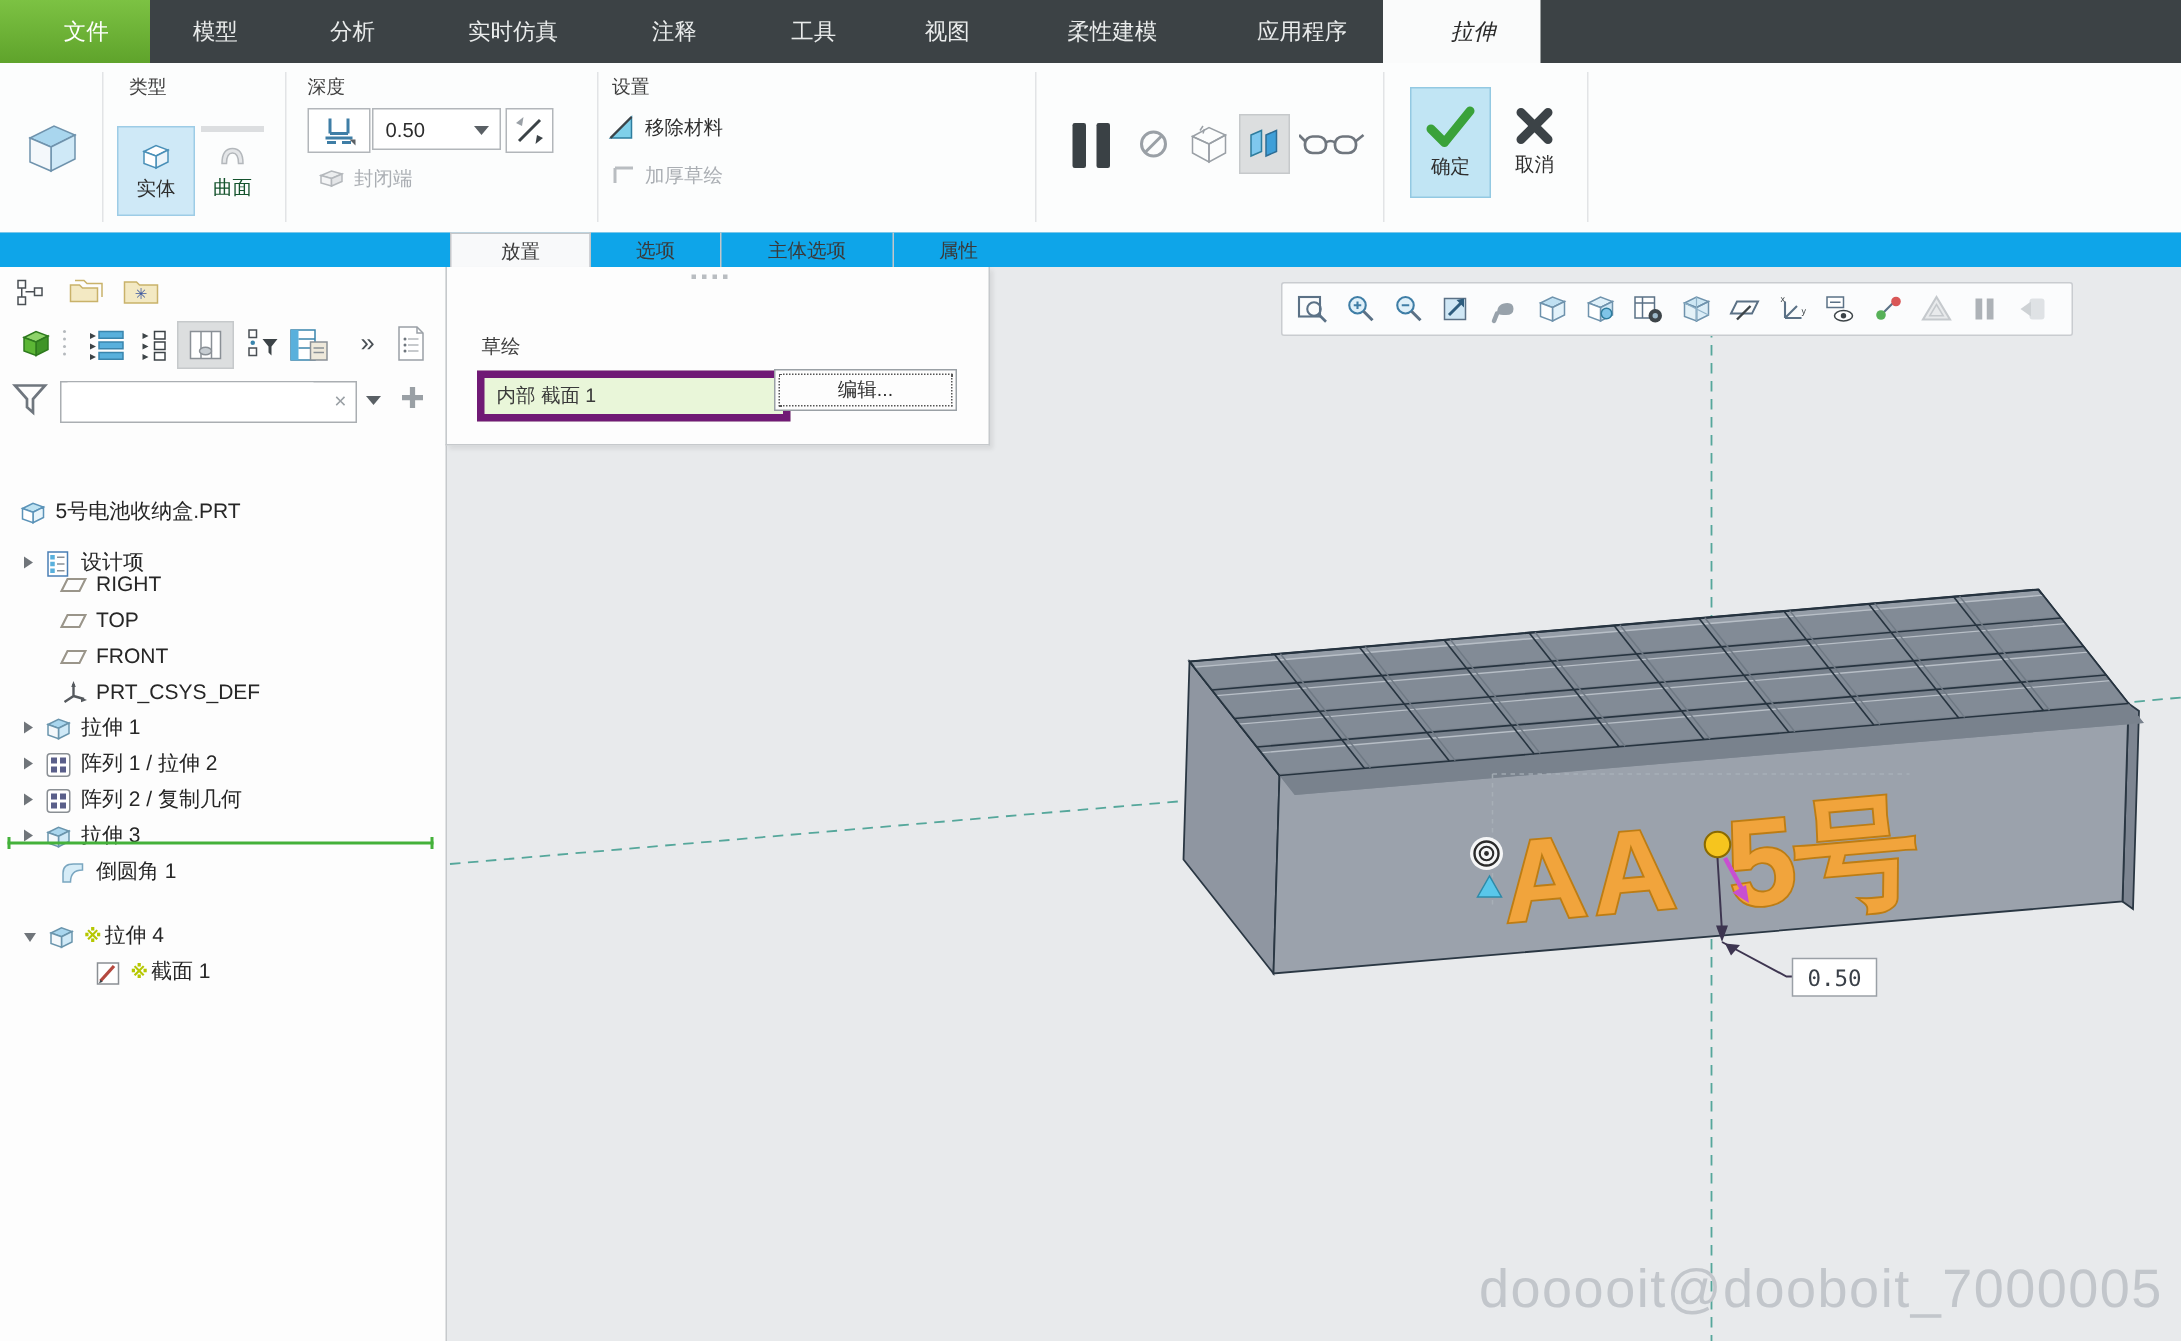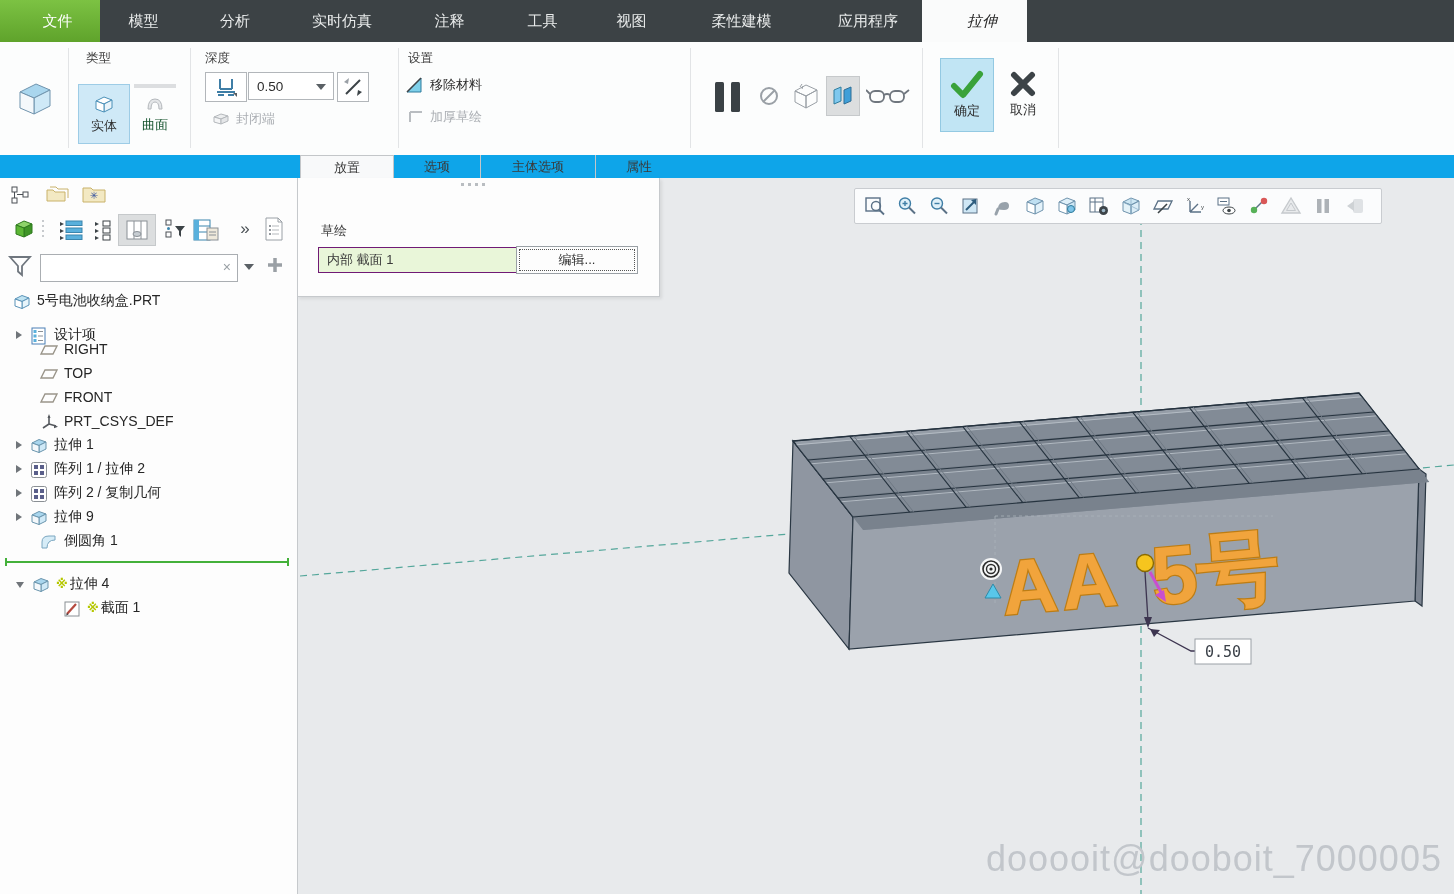--- a/index.html
+++ b/index.html
@@ -28,40 +28,40 @@
   #subtabs{position:absolute;left:0;top:155px;width:1454px;height:23px;background:#0ea5e9;}
   .stab{position:absolute;top:0;height:23px;display:flex;align-items:center;justify-content:center;font-size:13px;color:#3a3a3a;border-left:1px solid #c3c6c9;}
   .stab.active{background:#f8f9fa;border:1px solid #c3c6c9;border-bottom:none;}
   
   #leftpanel{position:absolute;left:0;top:178px;width:297px;height:716px;background:#fdfdfd;border-right:1px solid #c6c9cc;}
   .pbtn{position:absolute;display:flex;align-items:center;justify-content:center;}
   .pressed{background:#dcdedf;border:1px solid #c6c9cb;}
   #treefilter{position:absolute;left:40px;top:76px;width:196px;height:26px;background:#fff;border:1px solid #aaaeb2;}
   #treefilter input{border:none;outline:none;width:160px;height:22px;margin-left:4px;font-size:13px;}
   .clearx{position:absolute;right:6px;top:5px;color:#9aa0a5;font-size:14px;line-height:14px;}
-  .trow{position:absolute;left:0;width:100%;height:24px;display:flex;align-items:center;font-size:14px;color:#262626;white-space:nowrap;}
+  .trow{position:absolute;left:0;width:100%;height:24px;display:flex;align-items:center;font-size:14px;color:#262626;white-space:nowrap;margin-top:40px;}
   .tarrow{width:0;height:0;border-top:4.5px solid transparent;border-bottom:4.5px solid transparent;border-left:6px solid #70757a;margin-right:7px;}
   .tarrow.open{border-left:4.5px solid transparent;border-right:4.5px solid transparent;border-top:6px solid #70757a;border-bottom:none;margin-top:2px;}
   .ti{width:19px;height:19px;margin-right:6px;flex:none;}
   .pend{color:#b5c700;font-weight:bold;font-size:12px;margin-right:2px;}
   #insline{position:absolute;left:5px;top:383px;width:284px;height:2px;background:#44b13a;}
   #insline::before,#insline::after{content:"";position:absolute;top:-3px;width:2px;height:8px;background:#44b13a;}
   #insline::before{left:0}#insline::after{right:0}
   
   #viewport{position:absolute;left:298px;top:178px;width:1156px;height:716px;background:#e8eaec;}
   #gtoolbar{position:absolute;left:556px;top:10px;width:520px;height:34px;background:#fbfcfd;border:1px solid #c9ccd0;border-radius:2px;display:flex;align-items:center;padding-left:6px;gap:5px;}
   .gtb{width:27px;height:26px;display:flex;align-items:center;justify-content:center;}
   .gtb.dim{opacity:.55;}
   #watermark{position:absolute;left:688px;top:660px;font-size:36px;color:#c2c6cb;letter-spacing:1px;}
   
   #placepanel{position:absolute;left:297px;top:178px;width:361px;height:118px;background:#fdfdfd;border:1px solid #c6c9cc;border-top:none;box-shadow:2px 2px 3px rgba(0,0,0,.08);}
   #grip{position:absolute;left:163px;top:5px;display:flex;gap:4px;}
   #grip i{width:3px;height:3px;background:#b9bdc1;display:block;}
   #sketchlabel{position:absolute;left:23px;top:44px;font-size:13px;color:#3c3c3c;}
-  #sketchfield{position:absolute;left:20px;top:69px;width:191px;height:24px;background:#e9f6d9;border:1px solid #701a75;font-size:13px;color:#3a3a3a;display:flex;align-items:center;padding-left:8px;text-align:center;}
+  #sketchfield{position:absolute;left:20px;top:69px;width:191px;height:24px;background:#e9f6d9;border:5px solid #701a75;font-size:13px;color:#3a3a3a;display:flex;align-items:center;padding-left:8px;text-align:center;}
   #editbtn{position:absolute;left:218px;top:68px;width:120px;height:26px;background:#fdfdfd;border:1px solid #9aa0a5;font-size:13px;color:#2e2e2e;display:flex;align-items:center;justify-content:center;outline:1px dotted #555;outline-offset:-4px;}
   svg{display:block;}
   text.cad{font-family:"DejaVu Sans Mono","Liberation Mono",monospace;}
 </style>
 </head>
 <body>
 
 <div id="app">
 
   <div id="menubar">
@@ -428,21 +428,21 @@
         <svg class="ti">
           <use href="#sym-pattern"></use>
         </svg>
         <span>阵列 2 / 复制几何</span>
     </div>
     <div class="trow" style="top:327px;padding-left:16px">
       <span class="tarrow"></span>
         <svg class="ti">
           <use href="#sym-extrude"></use>
         </svg>
-        <span>拉伸 9</span>
+        <span>拉伸 3</span>
     </div>
     <div class="trow" style="top:351px;padding-left:39px">
       <svg class="ti">
           <use href="#sym-round"></use>
         </svg>
         <span>倒圆角 1</span>
     </div>
     <div id="insline"></div>
     <div class="trow" style="top:394px;padding-left:16px">
       <span class="tarrow open"></span>

